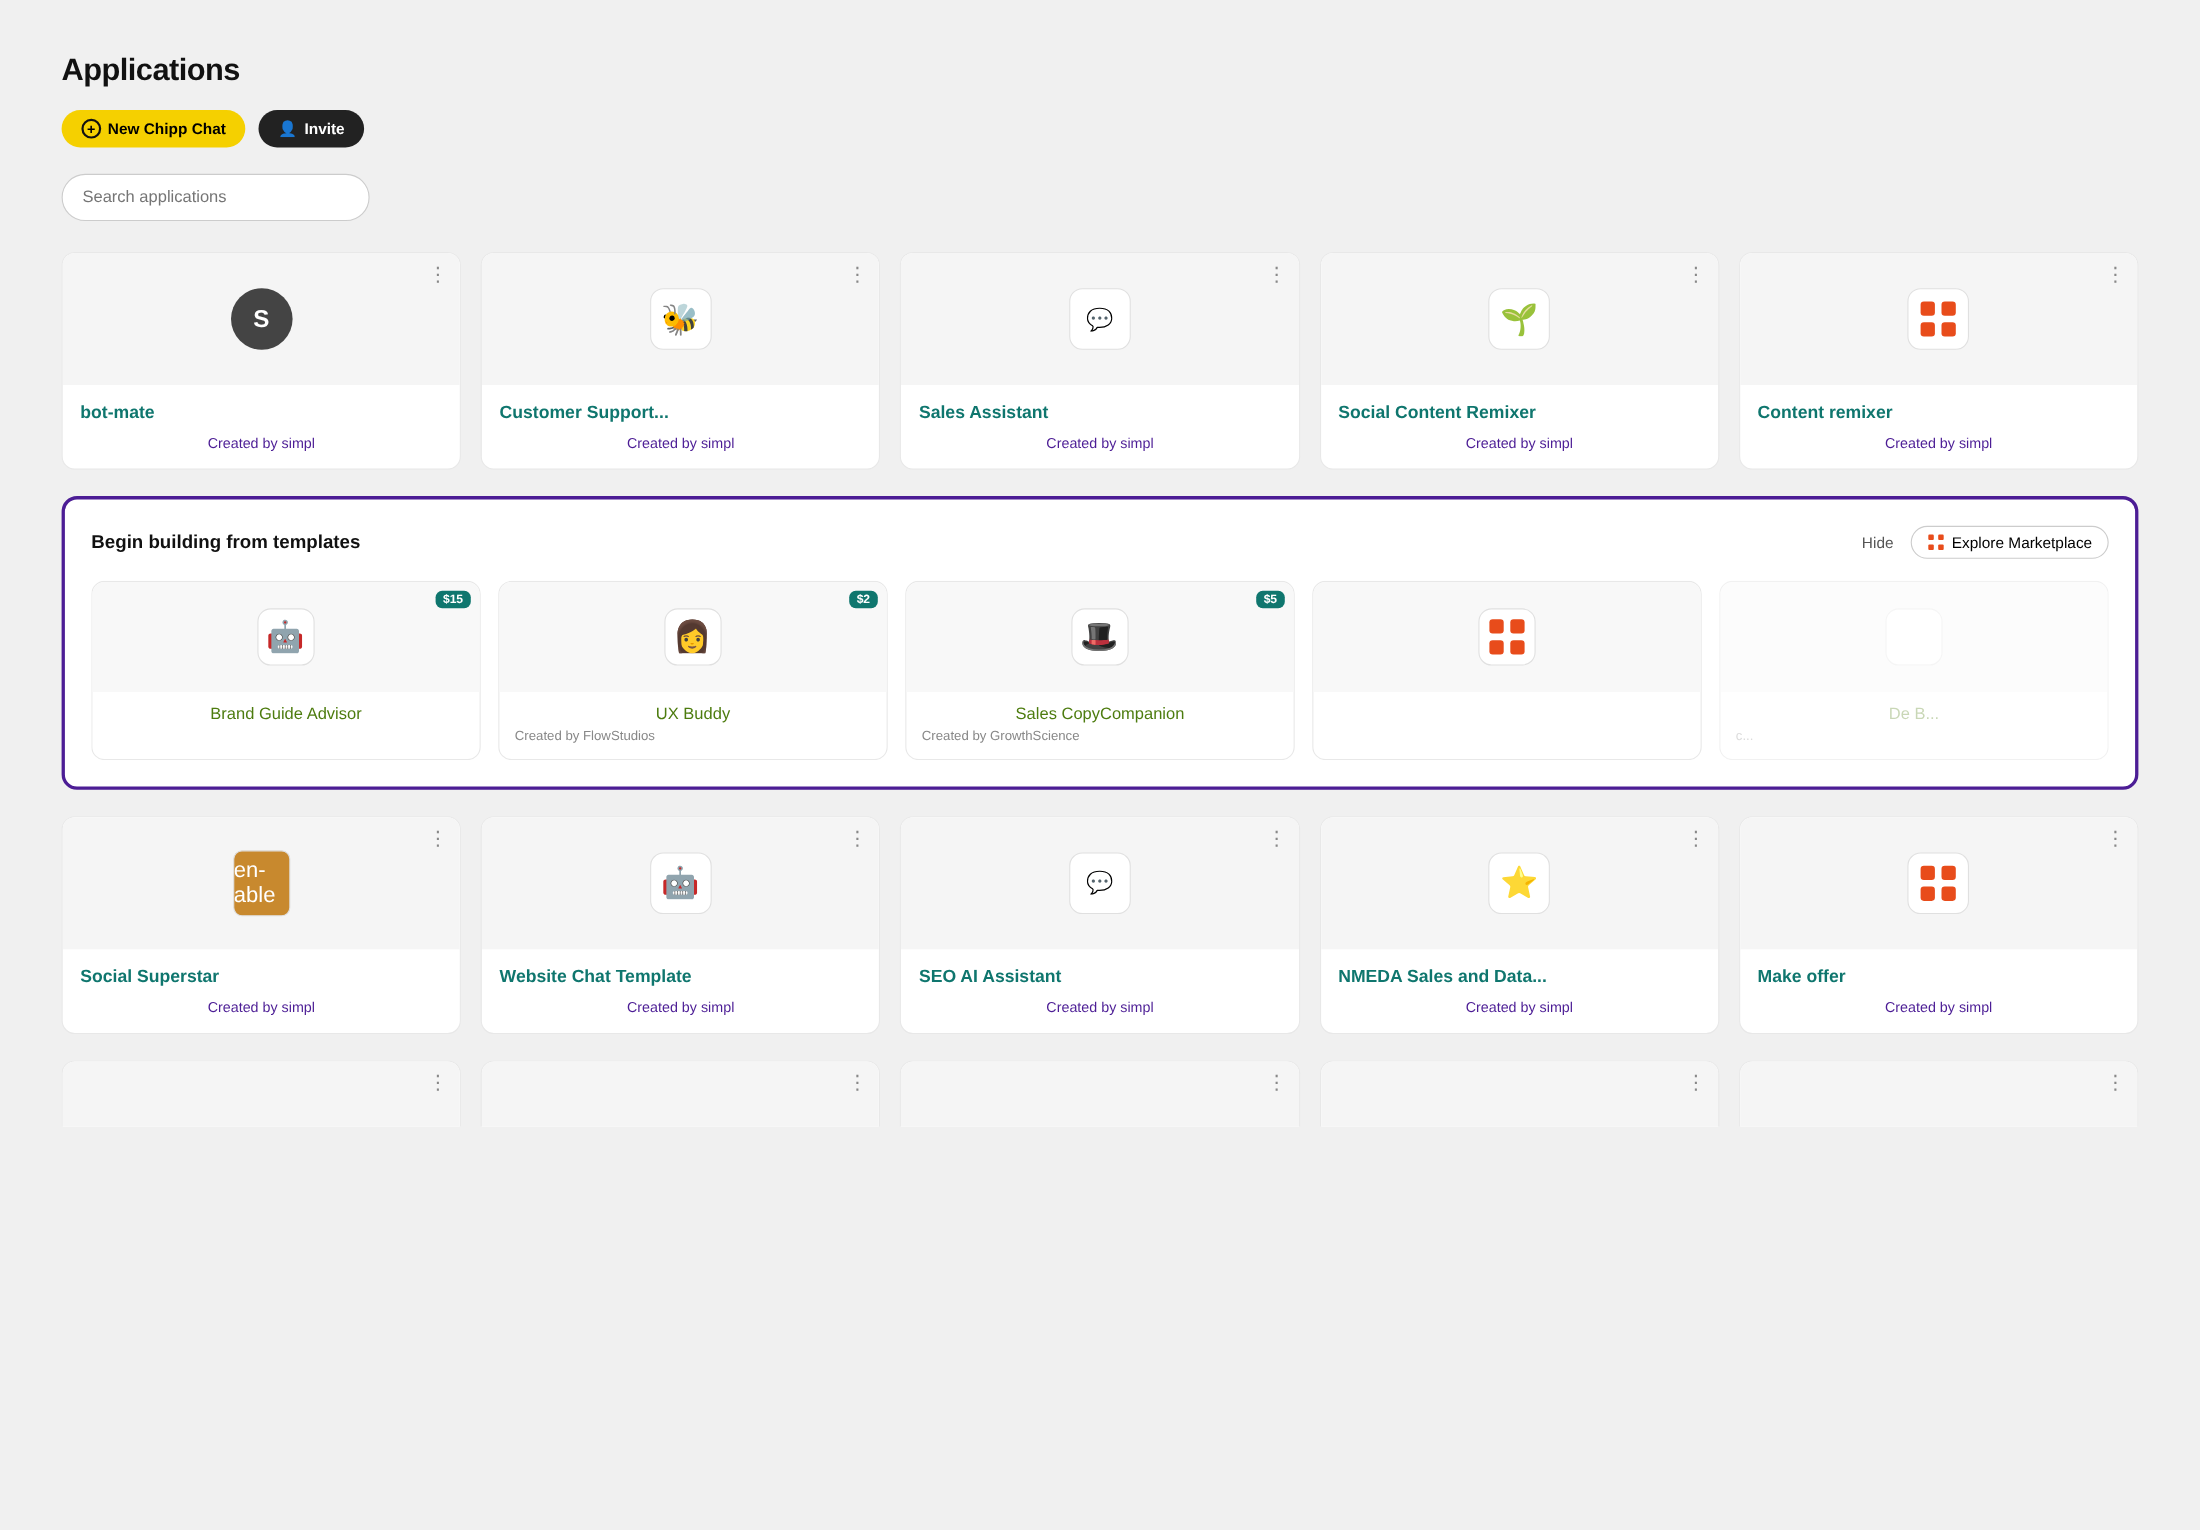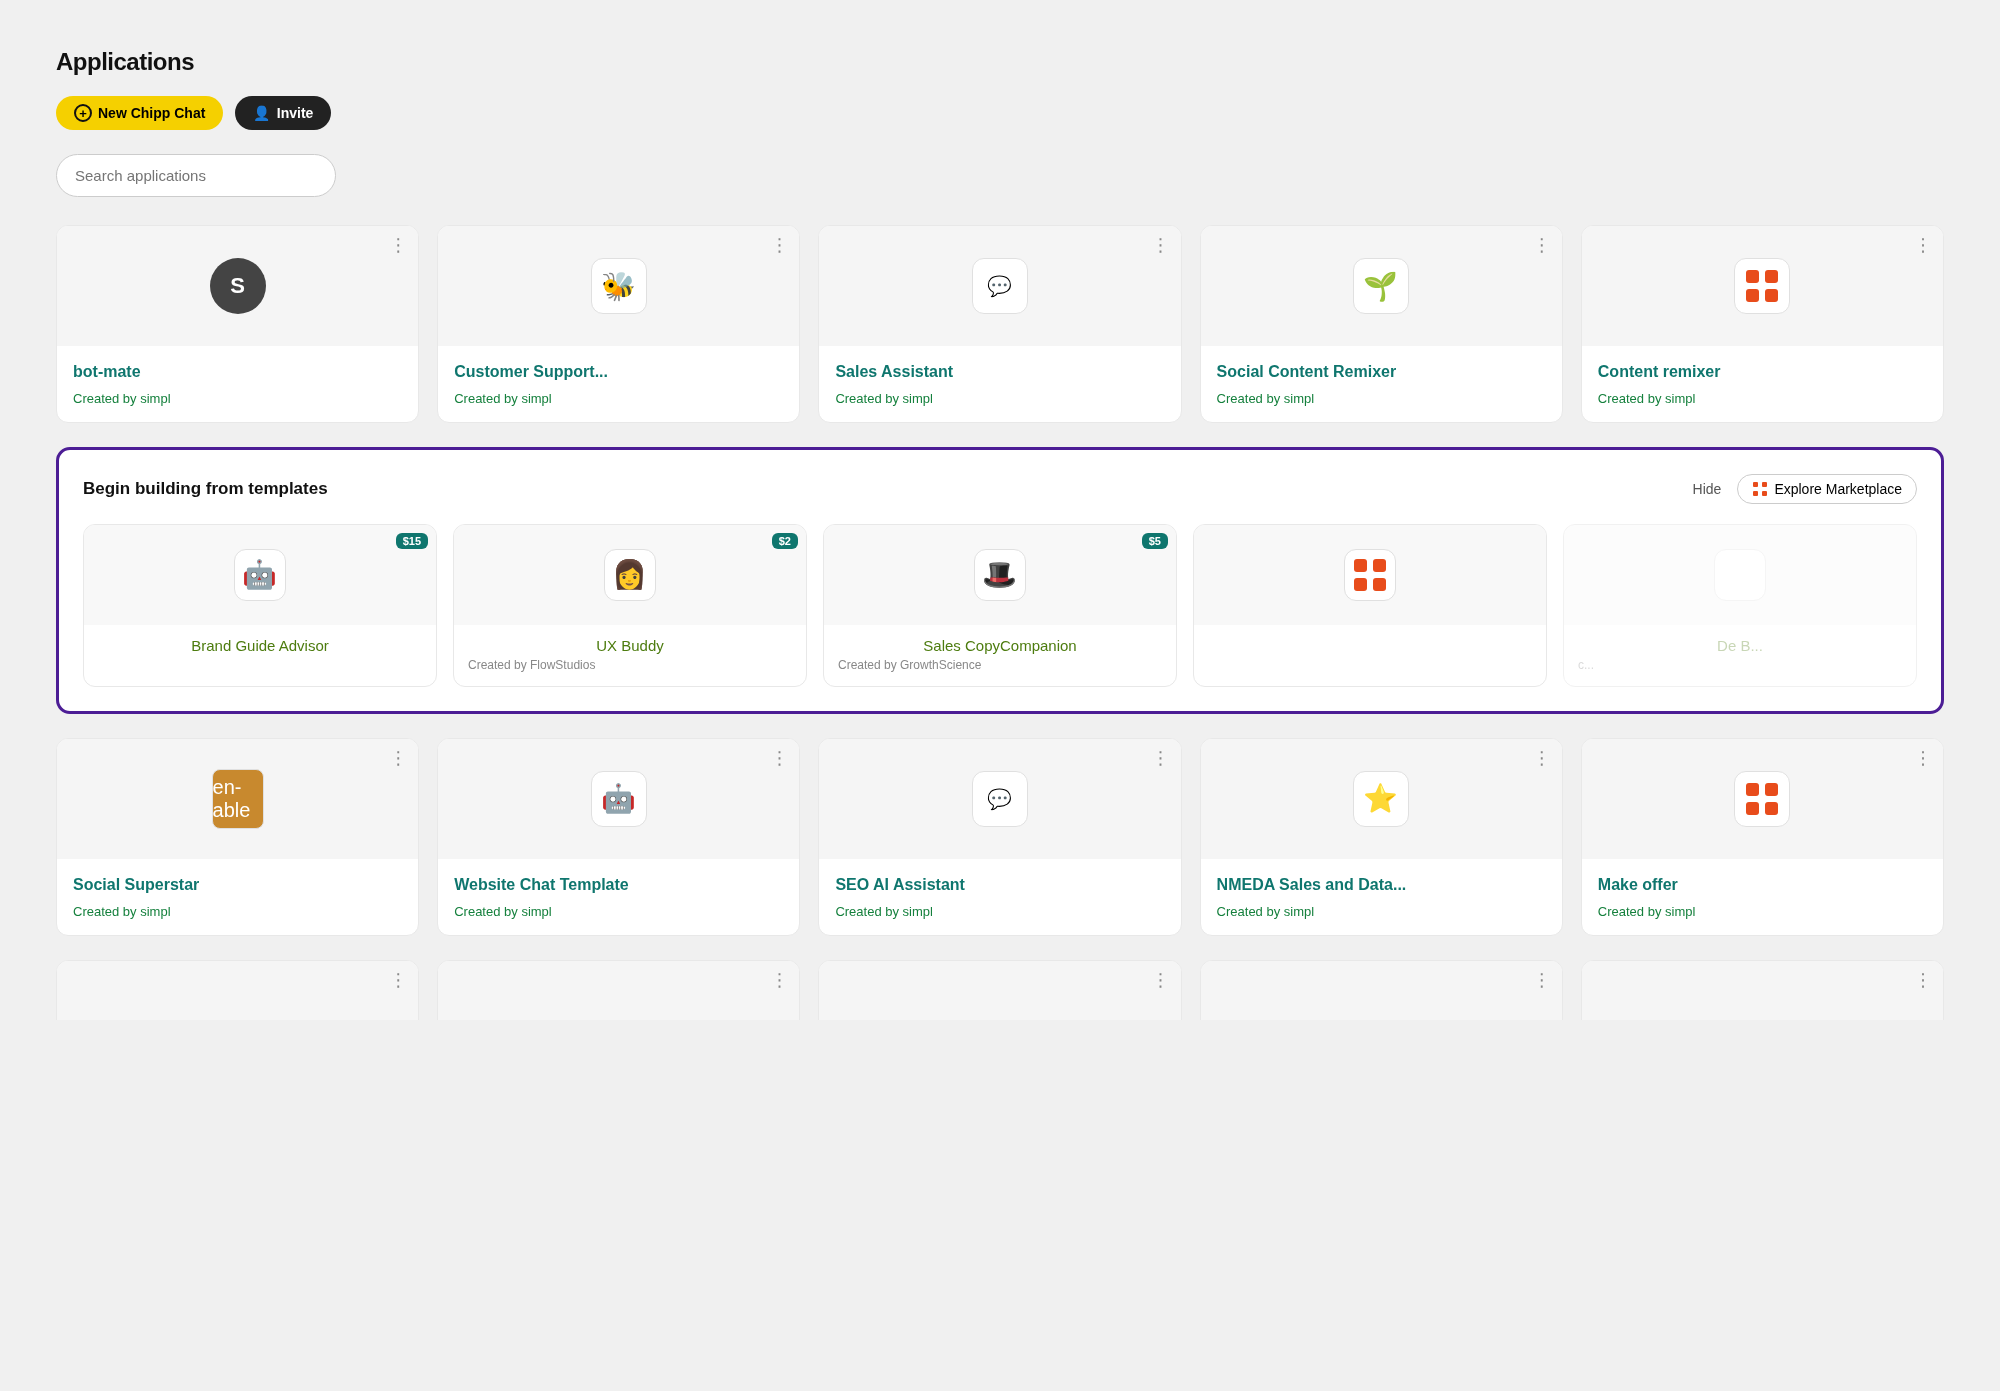--- a/index.html
+++ b/index.html
@@ -4,21 +4,21 @@
   <style>
     * { box-sizing: border-box; margin: 0; padding: 0; }
     body {
       background: #f0f0f0;
       font-family: -apple-system, BlinkMacSystemFont, 'Segoe UI', sans-serif;
       min-height: 100vh;
       padding: 48px 56px;
       color: #111;
     }
     h1 {
-      font-size: 24px;
+      font-size: 28px;
       font-weight: 700;
       margin-bottom: 20px;
       letter-spacing: -0.5px;
     }
     .top-buttons {
       display: flex;
       gap: 12px;
       margin-bottom: 24px;
     }
     .btn-new-chat {
@@ -130,21 +130,22 @@
     }
     .app-card-name {
       font-size: 16px;
       font-weight: 700;
       margin-bottom: 8px;
       color: #0f766e;
       line-height: 1.3;
     }
     .app-card-creator {
       font-size: 13px;
-      color: #15803d;
+      color: #4c1d95;
+      text-align: center;
     }
     
     .templates-section {
       background: #fff;
       border-radius: 14px;
       padding: 24px 24px 24px;
       margin-bottom: 24px;
       border: 3px solid #4c1d95;
     }
     .templates-header {

